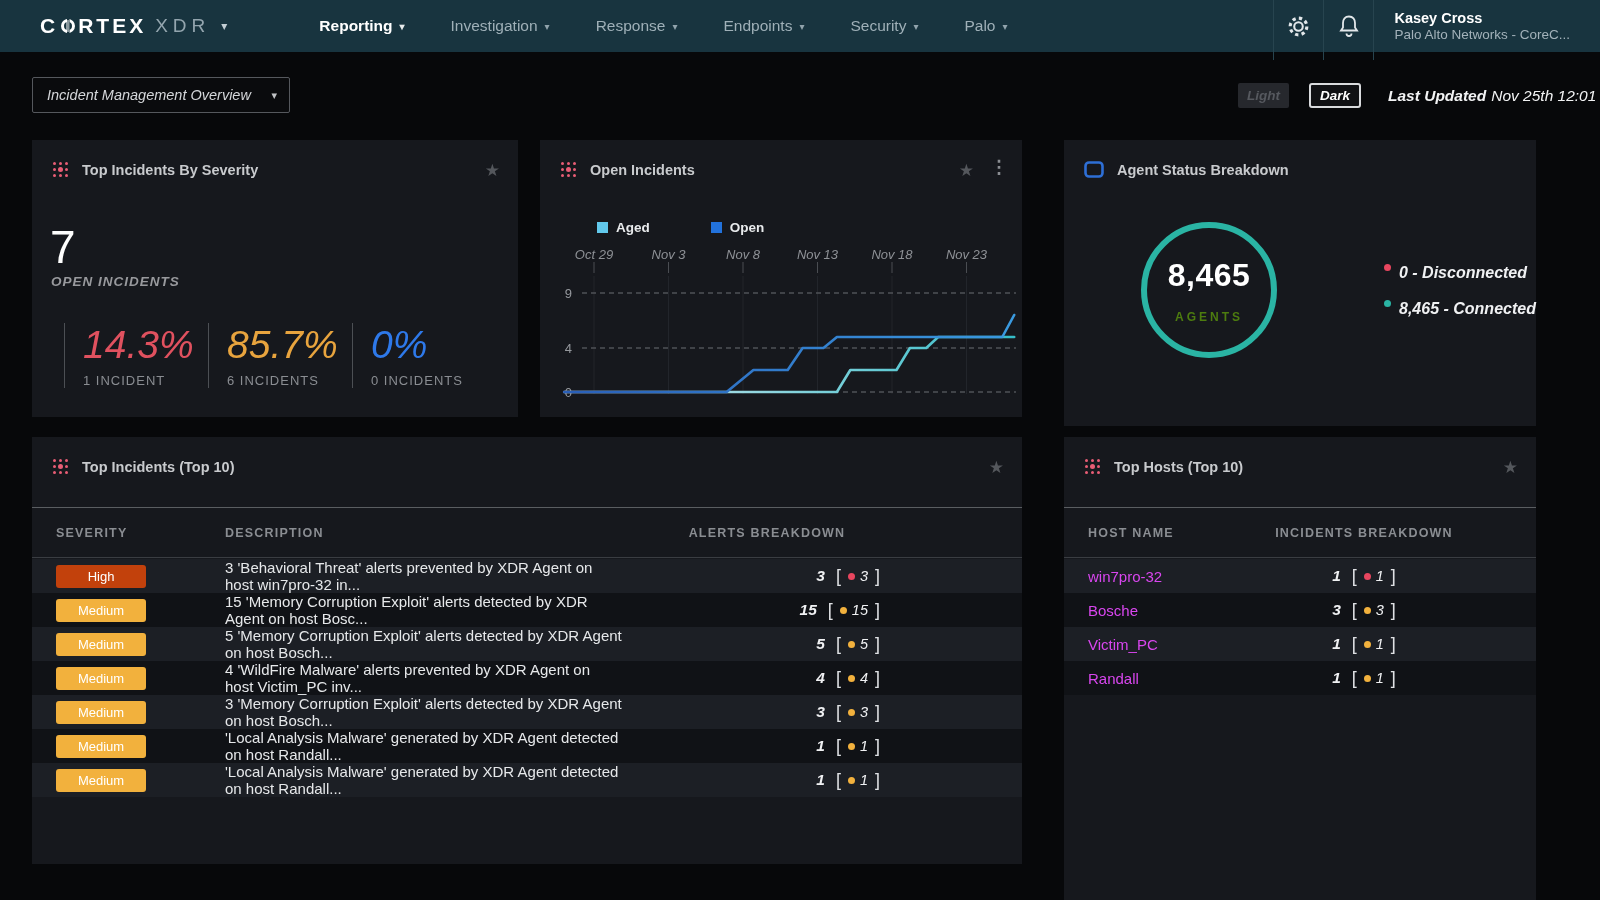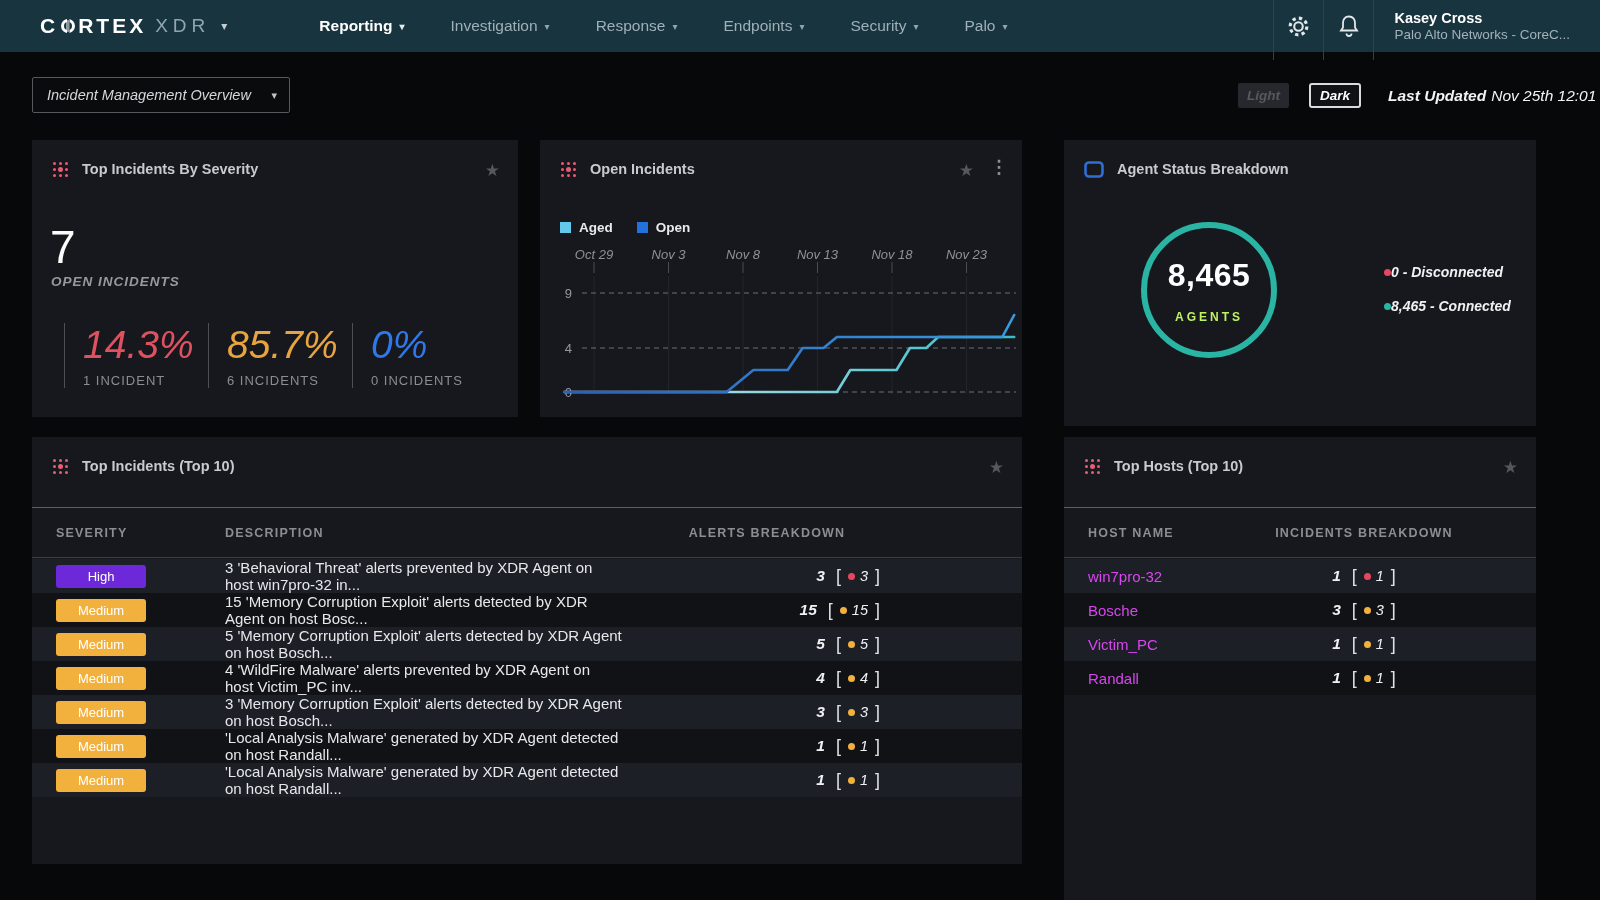--- a/index.html
+++ b/index.html
@@ -35,50 +35,50 @@
   .last-updated b { margin-right:5px; }
 
   
   .card { position:absolute; background:#16181d; }
   #card-severity { left:32px; top:140px; width:486px; height:277px; }
   #card-open     { left:540px; top:140px; width:482px; height:277px; }
   #card-agents   { left:1064px; top:140px; width:472px; height:286px; }
   #card-incidents{ left:32px; top:437px; width:990px; height:427px; }
   #card-hosts    { left:1064px; top:437px; width:472px; height:521px; }
 
-  .card-header { display:flex; padding:21px 20px 0 20px; }
+  .card-header { display:flex; align-items:center; padding:21px 20px 0 20px; }
   .card-title { font-size:14.5px; font-weight:700; color:#c8cacd; margin-left:13px; }
   .star { position:absolute; right:18px; top:20px; color:#54575c; font-size:17px; cursor:pointer; }
   .kebab { position:absolute; right:14px; top:18px; color:#8a8d92; font-size:18px; font-weight:700; cursor:pointer; line-height:1; }
   #card-open .star { right:48px; }
 
   .dots-icon { display:grid; grid-template-columns:repeat(3,5px); grid-auto-rows:5px; gap:1px; }
   .dots-icon i { width:3px; height:3px; border-radius:50%; background:#e85d75; margin:auto; }
   .dots-icon i.big { width:5px; height:5px; }
 
   
   .big-num { position:absolute; left:18px; top:80px; font-size:46px; font-weight:400; color:#fdfdfd; }
   .big-label { position:absolute; left:19px; top:134px; font-style:italic; font-weight:700; color:#98999d; font-size:13.5px; letter-spacing:1px; }
   .stats-row { position:absolute; left:32px; top:183px; display:flex; }
   .stat { width:144px; border-left:1px solid #4c4f54; padding-left:18px; }
   .stat-pct { font-size:39px; font-style:italic; line-height:1.15; }
   .stat-label { margin-top:5px; color:#8a8d92; font-size:13px; letter-spacing:1px; }
 
   
   .legend { position:absolute; left:20px; top:80px; display:flex; gap:24px; align-items:center; }
-  .legend-item { display:flex; gap:8px; align-items:center; color:#e8eaec; font-size:13.5px; font-weight:700; cursor:pointer; }
+  .legend-item { display:flex; gap:8px; align-items:center; color:#e8eaec; font-size:13.5px; font-weight:700; cursor:pointer;margin-left:37px; }
   .legend-swatch { width:11px; height:11px; }
   #oi-chart { position:absolute; left:4px; top:100px; }
 
   
   .ring { position:absolute; left:77px; top:82px; width:136px; height:136px; border:6px solid #2ab4a4; border-radius:50%; display:flex; flex-direction:column; align-items:center; justify-content:center; }
   .ring-total { color:#fff; font-weight:700; font-size:32px; letter-spacing:.5px; }
-  .ring-label { color:#bef264; font-size:12px; letter-spacing:3px; margin-top:16px; font-weight:700; }
+  .ring-label { color:#4d7c0f; font-size:12px; letter-spacing:3px; margin-top:16px; font-weight:700; }
   .agents-legend { position:absolute; left:320px; top:124px; display:flex; flex-direction:column; gap:18px; }
-  .agents-legend-item { display:flex; align-items:center; gap:0; color:#f0f1f3; font-style:italic; font-weight:700; font-size:14px; cursor:pointer; }
+  .agents-legend-item { display:flex; align-items:flex-start; gap:8px; color:#f0f1f3; font-style:italic; font-weight:700; font-size:16px; cursor:pointer; }
   .a-dot { width:7px; height:7px; border-radius:50%; }
 
   
   .title-sep { position:absolute; top:70px; left:0; right:0; height:1px; background:#5a5d61; }
   .cols { position:absolute; top:71px; left:0; right:0; height:50px; display:flex; align-items:center; color:#8a8d92; font-size:12.5px; font-weight:700; letter-spacing:1.2px; border-bottom:1px solid #3a3d42; }
   .tbody { position:absolute; top:122px; left:0; right:0; }
   .trow { height:34px; display:flex; align-items:center; cursor:pointer; }
   .trow:nth-child(odd) { background:#1c1f25; }
   .trow:nth-child(even) { background:#101216; }
 
@@ -318,21 +318,21 @@
   <div class="title-sep"></div>
   <div class="cols">
     <span class="col-sev">SEVERITY</span>
     <span class="col-desc">DESCRIPTION</span>
     <span class="col-brk-head">ALERTS BREAKDOWN</span>
   </div>
   <div class="tbody">
 
   <div class="trow">
       <span class="col-sev">
-          <span class="badge" style="background-color: #6d28d9;">High</span>
+          <span class="badge" style="background-color: #c2410c;">High</span>
         </span>
       <span class="col-desc cell-desc">3 'Behavioral Threat' alerts prevented by XDR Agent on host win7pro-32 in...</span>
       <span class="col-brk">
         <span class="brk">
           <span class="brk-num">3</span>
           <span class="brkt">[</span>
           <span class="brk-dot" style="background-color: rgb(232, 70, 95);"></span>
           <span class="brk-cnt">3</span>
           <span class="brkt">]</span>
         </span>

